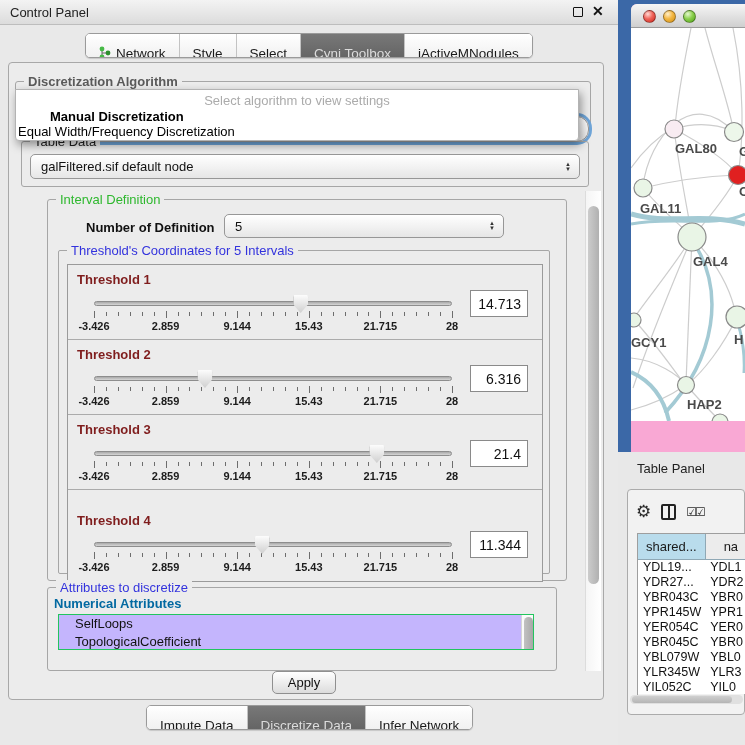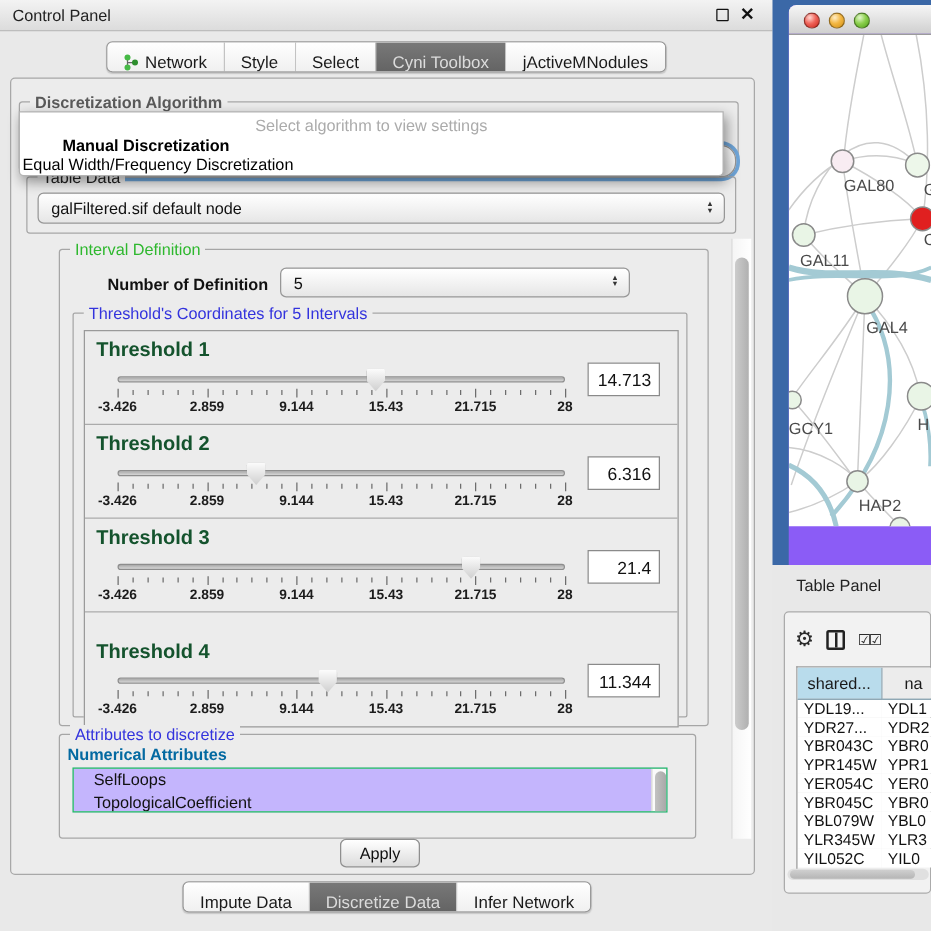--- a/index.html
+++ b/index.html
@@ -10,21 +10,21 @@
   
   .cp-titlebar { position:absolute; left:0; top:0; width:618px; height:25px;
     background:linear-gradient(#f3f3f3,#dcdcdc); border-bottom:1px solid #bdbdbd; }
   .cp-title { position:absolute; left:10px; top:5px; font-size:13px; color:#222; }
   .float-ic { position:absolute; left:573px; top:7px; width:10px; height:10px; border:1.6px solid #111; border-radius:1px; }
   .close-ic { position:absolute; left:592px; top:3px; font-size:14px; font-weight:bold; color:#111; }
 
   
   .seg { position:absolute; display:flex; height:25px; border:1px solid #9a9a9a; border-radius:5px;
     overflow:hidden; background:#fff; box-shadow:0 1px 1px rgba(0,0,0,.15); }
-  .seg .tab { display:flex; align-items:flex-end; gap:5px; padding:0 13px; font-size:13.5px; color:#1a1a1a;
+  .seg .tab { display:flex; align-items:flex-start; gap:5px; padding:12px 13px; font-size:13.5px; color:#1a1a1a;
     background:linear-gradient(#ffffff,#f0f0f0); border-right:1px solid #c3c3c3; cursor:default; white-space:nowrap; }
   .seg .tab:last-child { border-right:none; }
   .seg .tab.sel { background:linear-gradient(#787878,#646464); color:#dcdcdc; }
   .top-tabs { left:85px; top:33px; }
   .bottom-tabs { left:146px; top:705px; }
   .net-ic { width:12px; height:14px; }
 
   
   .cp-main { position:absolute; left:8px; top:62px; width:596px; height:638px;
     background:#ececec; border:1px solid #a8a8a8; border-radius:4px; }
@@ -59,21 +59,21 @@
   .td-combo { left:8px; top:12px; width:550px; height:25px; }
 
   
   .ivl-group { left:38px; top:136px; width:520px; height:382px; }
   .noi-label { position:absolute; left:38px; top:20px; font-size:13px; font-weight:bold; color:#111; }
   .noi-combo { left:176px; top:14px; width:280px; height:24px; }
   .thr-group { left:10px; top:50px; width:492px; height:324px; }
   .thr-stack { position:absolute; left:8px; top:13px; width:476px; border:1px solid #9a9a9a; background:#ececec; }
   .thr-row { position:relative; width:100%; height:75px; border-bottom:1px solid #ababab; }
   .thr-row:last-child { border-bottom:none;margin-top:16px; }
-  .thr-label { position:absolute; left:9px; top:7px; font-size:16px; font-weight:bold; color:#14532d; }
+  .thr-label { position:absolute; left:9px; top:7px; font-size:13px; font-weight:bold; color:#7f1d1d; }
   .slider { position:absolute; left:26px; top:30px; width:358px; height:40px; }
   .track { position:absolute; left:0; top:6px; width:100%; height:5px; border:1px solid #8d8d8d; border-radius:3px;
     background:linear-gradient(#a9a9a9,#d6d6d6); }
   .ticks { position:absolute; left:0; top:16px; width:100%; height:7px; }
   .tick { position:absolute; top:1px; width:1px; height:4px; background:#6d6d6d; }
   .tick.major { top:0; height:7px; }
   .axis { position:absolute; left:0; top:25px; width:100%; height:12px; }
   .axis span { position:absolute; transform:translateX(-50%); font-size:11px; font-weight:bold; color:#1c1c1c; white-space:nowrap; }
   .thumb { position:absolute; top:0; width:15px; height:18px; transform:translateX(-50%);
     background:linear-gradient(#fcfcfc,#cfcfcf);
@@ -91,21 +91,21 @@
   .list-vthumb { position:absolute; left:1.5px; top:2px; width:9px; height:46px; border-radius:5px; background:linear-gradient(90deg,#c2c2c2,#a8a8a8); }
 
   .panel-vscroll { position:absolute; right:2px; top:128px; width:16px; height:480px; background:linear-gradient(90deg,#f5f5f5,#ffffff); border-left:1px solid #dcdcdc; }
   .panel-vthumb { position:absolute; left:2px; top:15px; width:11px; height:378px; border-radius:6px; background:linear-gradient(90deg,#cccccc,#b0b0b0); }
 
   .apply { position:absolute; left:263px; top:608px; width:64px; height:23px; border:1px solid #8f8f8f; border-radius:5px;
     background:linear-gradient(#ffffff,#dcdcdc); font-size:13px; color:#111; font-family:inherit; }
 
   
   .network-frame { position:absolute; left:618px; top:0; width:127px; height:452px; background:#3b68a7; }
-  .mac-window { position:absolute; left:13px; top:4px; width:114px; height:477px; background:#8b5cf6; border-radius:6px 0 0 0; overflow:hidden; }
+  .mac-window { position:absolute; left:13px; top:4px; width:114px; height:477px; background:#f9a8d4; border-radius:6px 0 0 0; overflow:hidden;font-weight:bold; }
   .mac-titlebar { position:relative; width:100%; height:24px; background:linear-gradient(#f6f6f6,#cfcfcf); border-bottom:1px solid #9b9b9b; }
   .tl { position:absolute; top:6px; width:13px; height:13px; border-radius:50%; border:1px solid rgba(0,0,0,.35); }
   .tl.red    { left:12px; background:radial-gradient(circle at 35% 28%, #ffd9d4, #f0655b 45%, #ca2318); }
   .tl.yellow { left:32px; background:radial-gradient(circle at 35% 28%, #ffeec9, #f3b743 45%, #d08e13); }
   .tl.green  { left:52px; background:radial-gradient(circle at 35% 28%, #e4f7cf, #8cd04e 45%, #4ea117); }
   .canvas { position:absolute; left:0; top:24px; width:114px; height:393px; background:#fff; }
 
   
   .tp-region { position:absolute; left:618px; top:452px; width:127px; height:293px; background:#e8e8e8; }
   .tp-header { position:absolute; left:19px; top:9px; font-size:13px; color:#222; }

